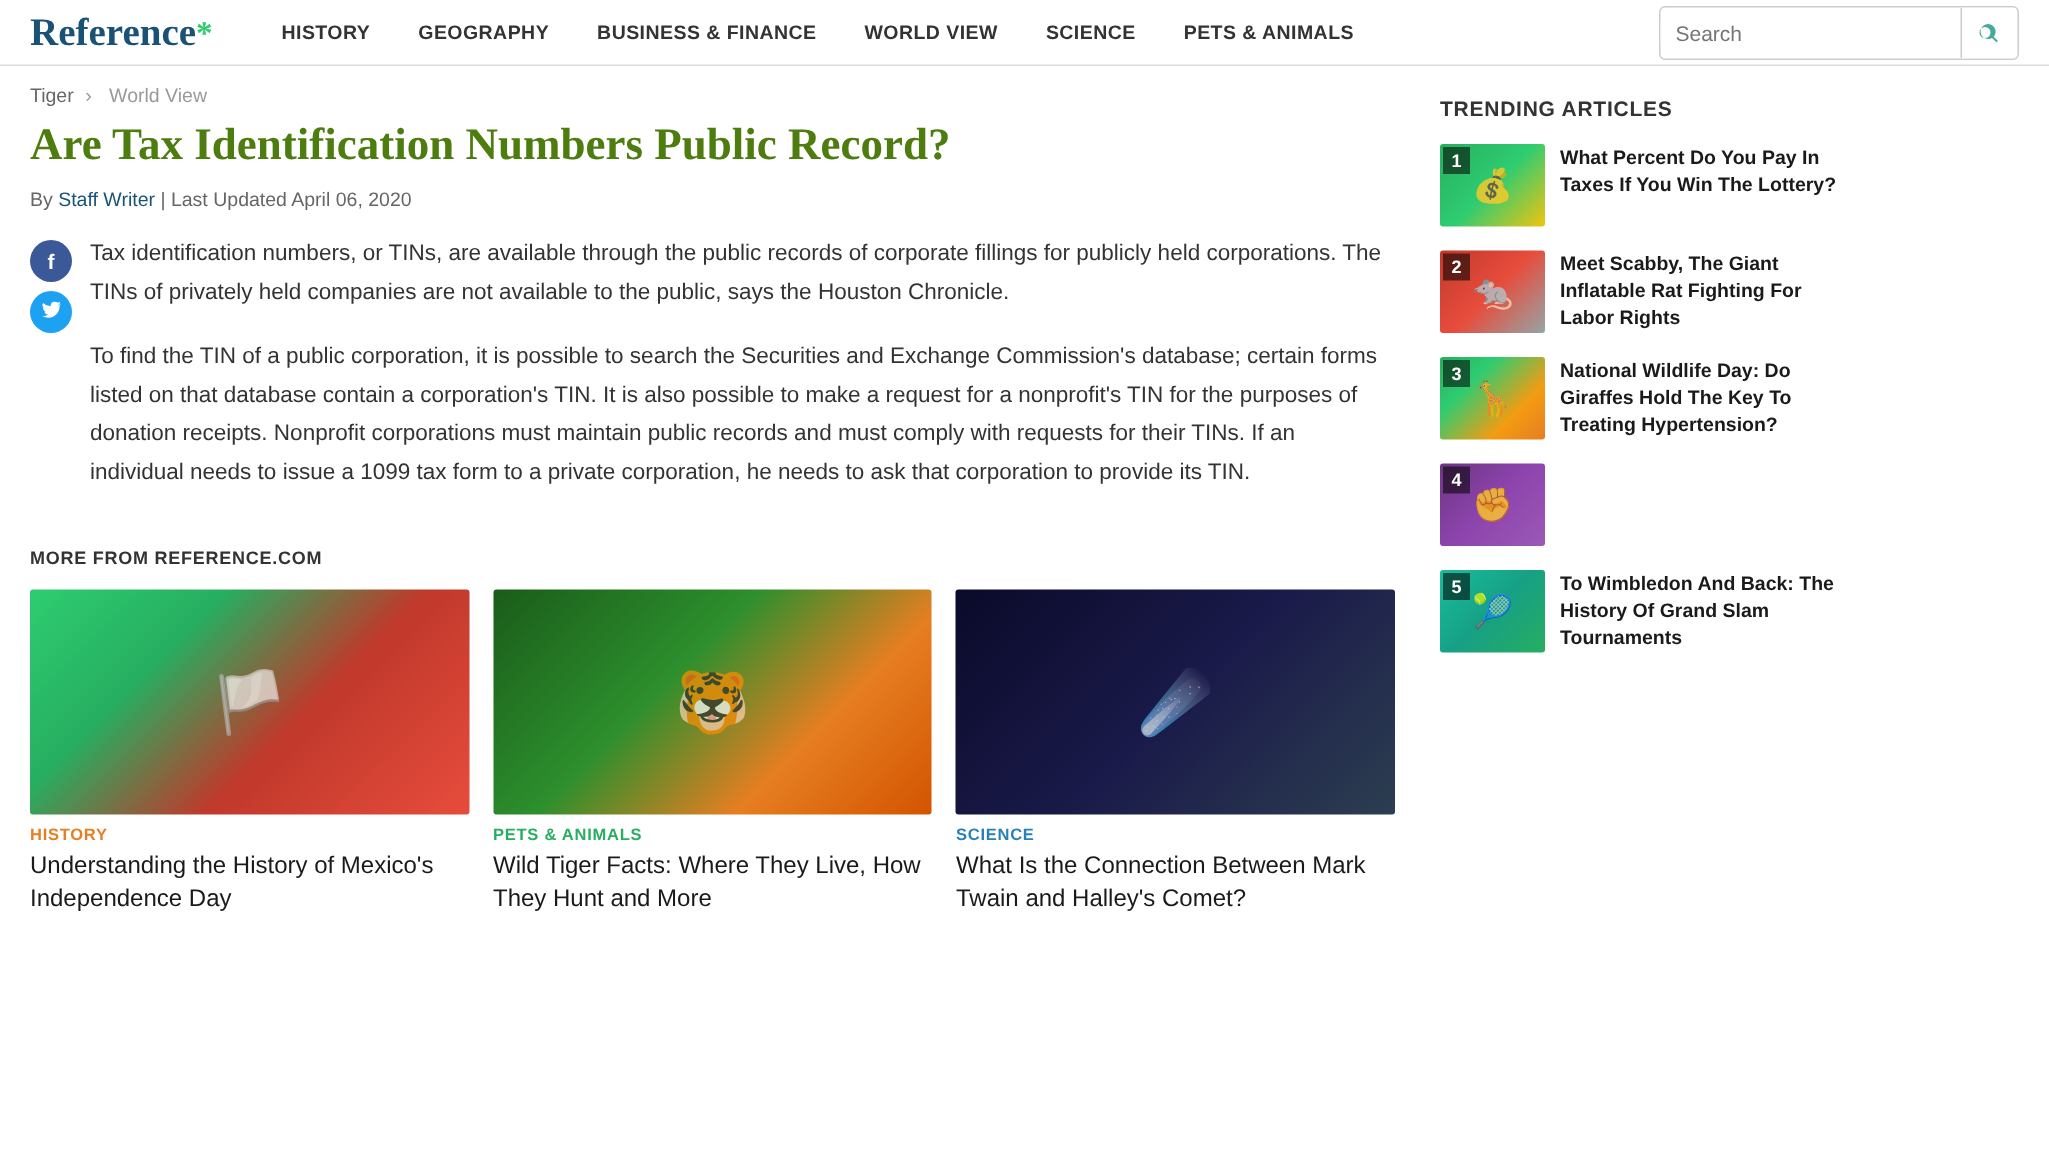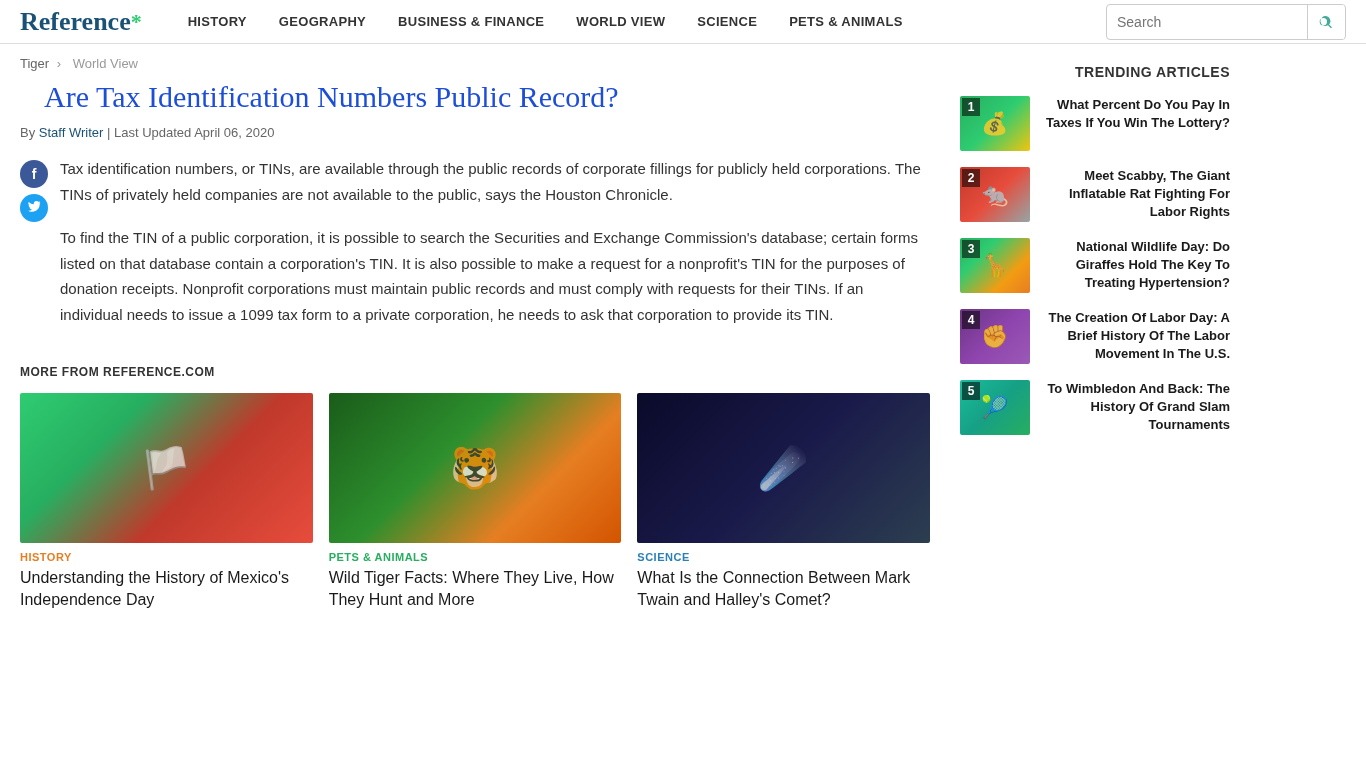--- a/index.html
+++ b/index.html
@@ -85,41 +85,39 @@
     }
     #content {
       flex: 1;
       max-width: 940px;
       padding-right: 30px;
     }
     #sidebar {
       width: 270px;
       flex-shrink: 0;
       padding-top: 20px;
-      text-align: right;
     }
 
     
     .breadcrumb {
       padding: 12px 0 8px 0;
       font-size: 13px;
       color: #666;
     }
     .breadcrumb a { color: #666; text-decoration: none; }
     .breadcrumb span { color: #999; margin: 0 4px; }
 
     
     h1.article-title {
       font-size: 30px;
-      font-weight: normal;
-      color: #1d4ed8;
+      font-weight: bold;
+      color: #4d7c0f;
       line-height: 1.2;
       margin-bottom: 10px;
       font-family: Georgia, serif;
-      margin-left: 24px;
     }
     .article-meta {
       font-size: 13px;
       color: #666;
       margin-bottom: 16px;
     }
     .article-meta a { color: #1a5276; text-decoration: none; }
 
     
     .social-icons {
@@ -382,21 +380,20 @@
       <div class="trending-num">3</div>
       <div class="trending-image-placeholder">🦒</div>
     </div>
     <div class="trending-text">National Wildlife Day: Do Giraffes Hold The Key To Treating Hypertension?</div>
   </div>
         <div class="trending-item">
     <div class="trending-image img-laborday">
       <div class="trending-num">4</div>
       <div class="trending-image-placeholder">✊</div>
     </div>
-    <div class="trending-text">The Creation Of Labor Day: A Brief History Of The Labor Movement In The U.S.</div>
   </div>
         <div class="trending-item">
     <div class="trending-image img-tennis">
       <div class="trending-num">5</div>
       <div class="trending-image-placeholder">🎾</div>
     </div>
     <div class="trending-text">To Wimbledon And Back: The History Of Grand Slam Tournaments</div>
   </div>
       </div>
   </div>

